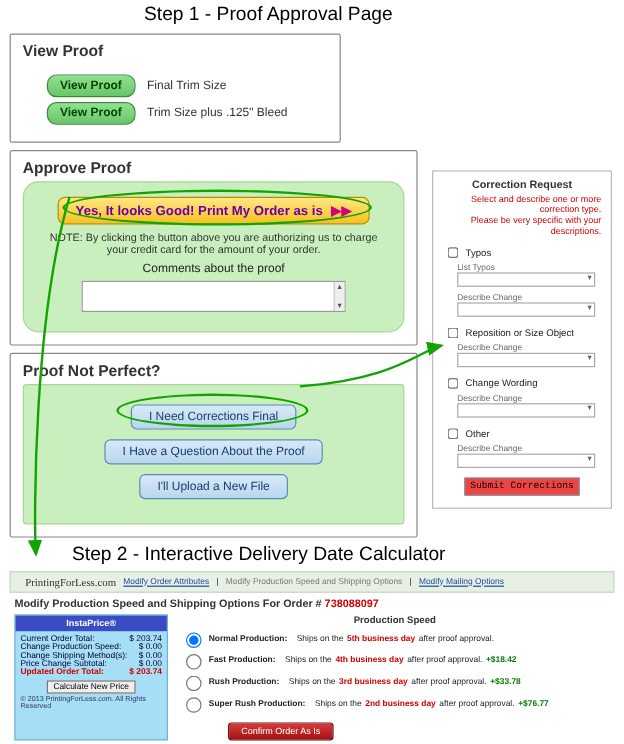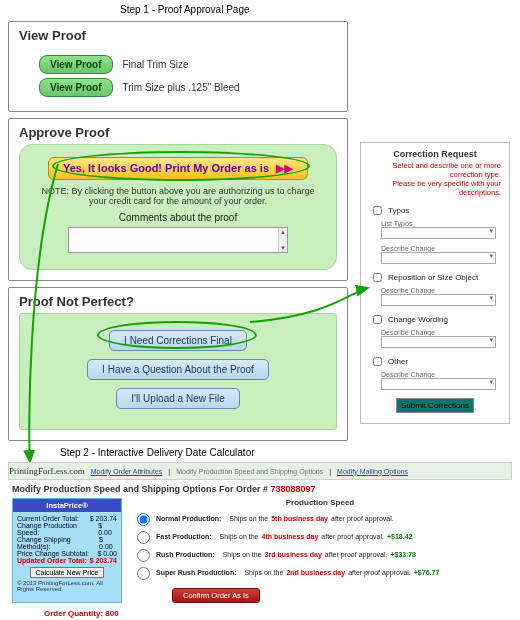--- a/index.html
+++ b/index.html
@@ -2,21 +2,21 @@
 <html><head>
 <meta charset="utf-8">
 <style>
   * { box-sizing: border-box; }
   body { margin: 0; font-family: Arial, sans-serif; font-size: 10px; background: #fff; color: #222; width: 520px; }
 
   .frame { border: 1px solid #888; margin: 6px 8px; border-radius: 2px; background: #fff; }
   .sec-title { font-weight: bold; font-size: 13px; padding: 6px 10px 4px; color: #333; }
   .sec-body { padding: 4px 10px 10px; }
 
-  .step-label { margin: 4px 0 2px 120px; font-size: 10px; color: #000; }
+  .step-label { margin: 4px 0 2px 120px; font-size: 16px; color: #000; }
 
   .btn-green { display: inline-block; background: linear-gradient(#8fe28f,#69c669); border: 1px solid #3a8a3a; border-radius: 8px; padding: 3px 10px; font-size: 10px; color: #064406; font-weight: bold; }
   .proof-row { display:flex; align-items:center; gap:10px; margin:4px 0 4px 20px; }
   .proof-row span.lbl { font-size:10px; color:#333; }
 
   .approve-body { background:#c9efbe; border-radius:13px; padding:12px 18px 16px; margin:0 10px 10px; border:1px solid #a7d59a; position:relative; }
   .yellow-btn { display:inline-block; background: linear-gradient(#ffe784,#f7c11f); border:1px solid #b58b00; border-radius:6px; padding:4px 14px; font-size:11px; color:#6b00a8; font-weight:bold; position:relative; }
   .yellow-btn .arrows { color:#d0007f; margin-left:4px; }
   .oval-green { position:absolute; border:2px solid #13a300; border-radius:50%; pointer-events:none; }
   .finetext { font-size:9px; color:#333; text-align:center; margin-top:6px; }
@@ -29,37 +29,37 @@
 
   
   .correction-panel { position:absolute; left:360px; top:138px; width:150px; border:1px solid #bbb; background:#fff; padding:6px 8px 10px; font-size:8px; }
   .correction-panel h4 { margin:0 0 2px; text-align:center; font-size:9px; color:#333; }
   .correction-panel .red { color:#c00; text-align:right; font-size:7.5px; line-height:1.2; }
   .cp-item { margin-top:6px; }
   .cp-item .chk { display:flex; align-items:center; gap:3px; }
   .cp-item .chk input { width:9px; height:9px; }
   .cp-item .sublbl { font-size:7px; color:#666; margin:2px 0 0 12px; }
   .cp-item select, .cp-item .txt { width:115px; height:12px; border:1px solid #aaa; font-size:7px; margin-left:12px; background:#fff; }
-  .submit-corr { display:block; margin:8px auto 0; font-size:8px; padding:2px 4px; border:1px solid #888; background:#0f766e; }
+  .submit-corr { display:block; margin:8px auto 0; font-size:8px; padding:2px 4px; border:1px solid #888; background:#ef4444;font-family:Liberation Mono, monospace; }
 
   
   svg.arrow { position:absolute; pointer-events:none; }
 
   
   .step2 { margin:4px 8px 0; position:relative; font-size:7px; }
-  .nav-strip { background:#e8efe4; border:1px solid #c7d6bd; padding:3px 0; display:flex; align-items:center; gap:6px; }
+  .nav-strip { background:#e8efe4; border:1px solid #c7d6bd; padding:3px 12px; display:flex; align-items:center; gap:6px; }
   .nav-strip .logo { font-family:Georgia,serif; font-size:9px; color:#333; }
   .nav-strip a { color:#1a4ea0; text-decoration:underline; font-size:7px; }
   .nav-strip .active { color:#777; text-decoration:none; }
 
   .modify-title { font-size:9px; font-weight:bold; color:#333; margin:4px 0 4px 4px; }
   .modify-title .ordnum { color:#c00; }
 
   .mid-row { display:flex; gap:10px; margin:2px 4px; }
-  .insta-box { width:110px; background:#a6def5; border:1px solid #6fb4d6; padding:2px 4px 4px; font-size:7px; color:#003; }
+  .insta-box { width:128px; background:#a6def5; border:1px solid #6fb4d6; padding:2px 4px 4px; font-size:7px; color:#003; }
   .insta-box .hd { background:#3a4cc4; color:#fff; text-align:center; font-weight:bold; font-size:7.5px; margin:-2px -4px 3px; padding:2px 0; }
   .insta-box .line { display:flex; justify-content:space-between; }
   .insta-box .upd { color:#c00; font-weight:bold; }
   .insta-box .calc { display:block; margin:3px auto 0; font-size:7px; padding:1px 4px; border:1px solid #777; background:#eee; }
   .insta-box .foot { font-size:6px; color:#336; margin-top:2px; }
 
   .prod-col { flex:1; }
   .prod-col h5 { margin:0 0 3px; font-size:8px; text-align:center; color:#333; }
   .prod-col .opt { display:flex; align-items:center; gap:3px; margin:2px 0; font-size:7px; }
   .prod-col .opt .days { color:#c00; font-weight:bold; }
@@ -69,21 +69,21 @@
   .order-qty { color:#c00; font-size:8px; font-weight:bold; margin:6px 0 0 36px; }
 
   .container { position:relative; width:520px; }
 </style>
 </head>
 <body>
 <div class="container">
 
 <div class="step-label">Step 1 - Proof Approval Page</div>
 
-<div class="frame" style="width:340px;">
+<div class="frame" style="width:276px;">
   <div class="sec-title">View Proof</div>
   <div class="sec-body">
     <div class="proof-row">
       <span class="btn-green">View Proof</span>
       <span class="lbl">Final Trim Size</span>
     </div>
     <div class="proof-row">
       <span class="btn-green">View Proof</span>
       <span class="lbl">Trim Size plus .125" Bleed</span>
     </div>

